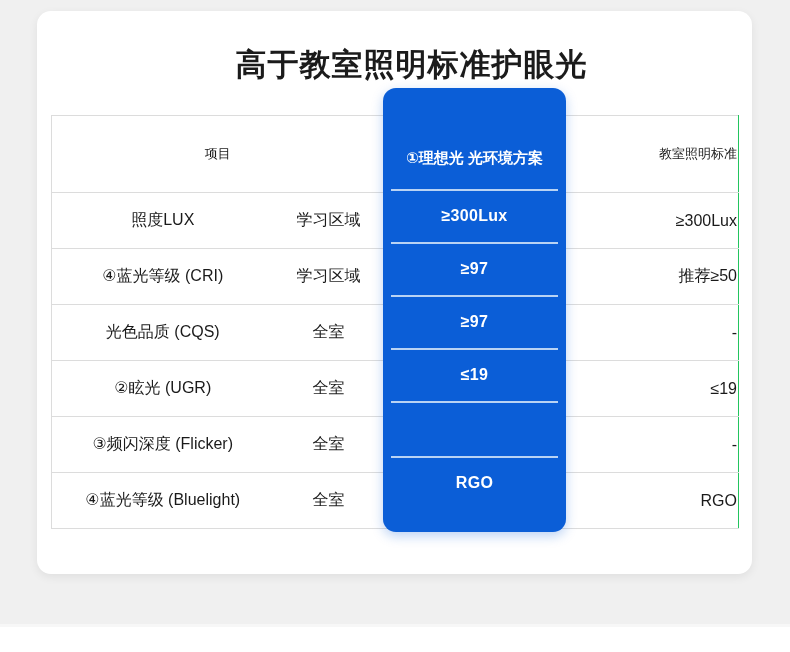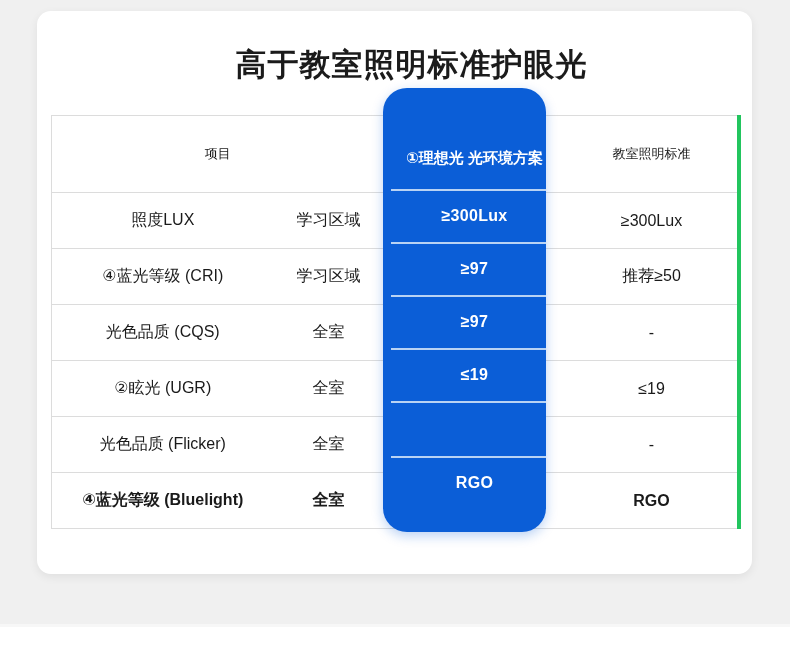--- a/index.html
+++ b/index.html
@@ -86,43 +86,42 @@
   }
   table.spec tr.head-row td {
     height: 74px;
     font-size: 13px;
   }
   table.spec tr.body-row td {
     height: 53px;
   }
   table.spec tr:last-child td {
     height: 53px;
-    font-weight: bold;
   }
   .col-a { width: 222px; }
   .col-b { width: 110px; }
   .col-c { width: 183px; }
   .col-d { width: 172px; }
 
   
   table.spec td.first-col { border-left: 1px solid #dcdcdc; }
-  table.spec td.last-col  { border-right: 4px solid #22c55e; }
+  table.spec td.last-col  { border-right: 1px solid #22c55e; text-align: right; }
 
   
   .cell-blue-slot { color: transparent; }
 
   
   .blue-col {
     position: absolute;
     left: 346px;  
     top: 77px;    
-    width: 163px;
+    width: 183px;
     height: 444px;
     background: #0b5ed7;
-    border-radius: 24px;
+    border-radius: 13px;
     box-shadow: 0 4px 12px rgba(11,94,215,0.28);
     overflow: hidden;
   }
   .blue-col .bc-head {
     position: absolute;
     left: 0;
     top: 0;
     width: 183px;
     height: 113px; 
     display: flex;
@@ -221,21 +220,21 @@
           </tr>
 
           <tr class="body-row">
             <td class="first-col">②眩光 (UGR)</td>
             <td>全室</td>
             <td class="cell-blue-slot"></td>
             <td class="last-col">≤19</td>
           </tr>
 
           <tr class="body-row">
-            <td class="first-col">光色品质 (Flicker)</td>
+            <td class="first-col">③频闪深度 (Flicker)</td>
             <td>全室</td>
             <td class="cell-blue-slot"></td>
             <td class="last-col">-</td>
           </tr>
 
           <tr class="body-row">
             <td class="first-col">④蓝光等级 (Bluelight)</td>
             <td>全室</td>
             <td class="cell-blue-slot"></td>
             <td class="last-col">RGO</td>

